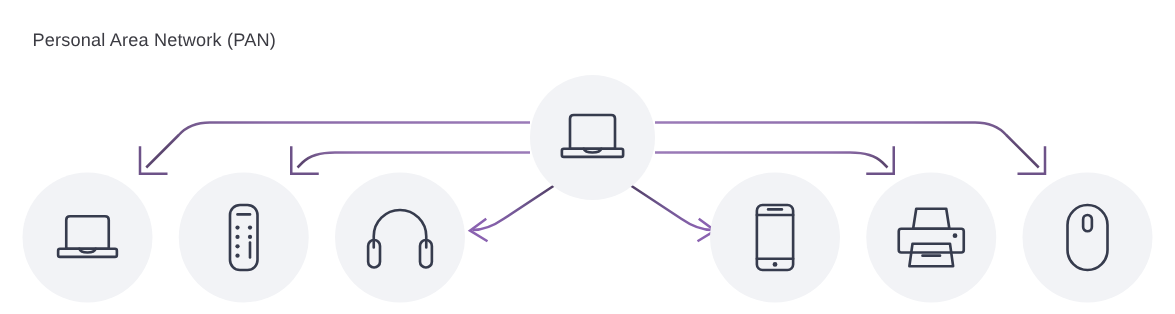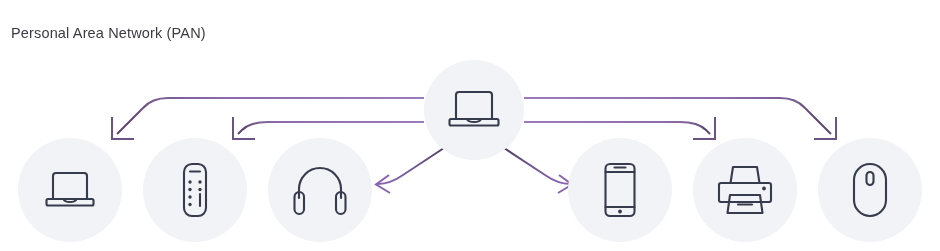--- a/index.html
+++ b/index.html
@@ -15,21 +15,21 @@
     overflow: hidden;
   }
   #diagram-root {
     position: relative;
     width: 940px;
     height: 251px;
     background: #ffffff;
   }
   #diagram-title {
     position: absolute;
-    left: 11px;
+    left: 26px;
     top: 25px;
     font-size: 14.5px;
     font-family: "Liberation Sans", sans-serif;
     color: #3b3b42;
     letter-spacing: 0.15px;
     white-space: nowrap;
   }
   #network-svg {
     position: absolute;
     left: 0;

